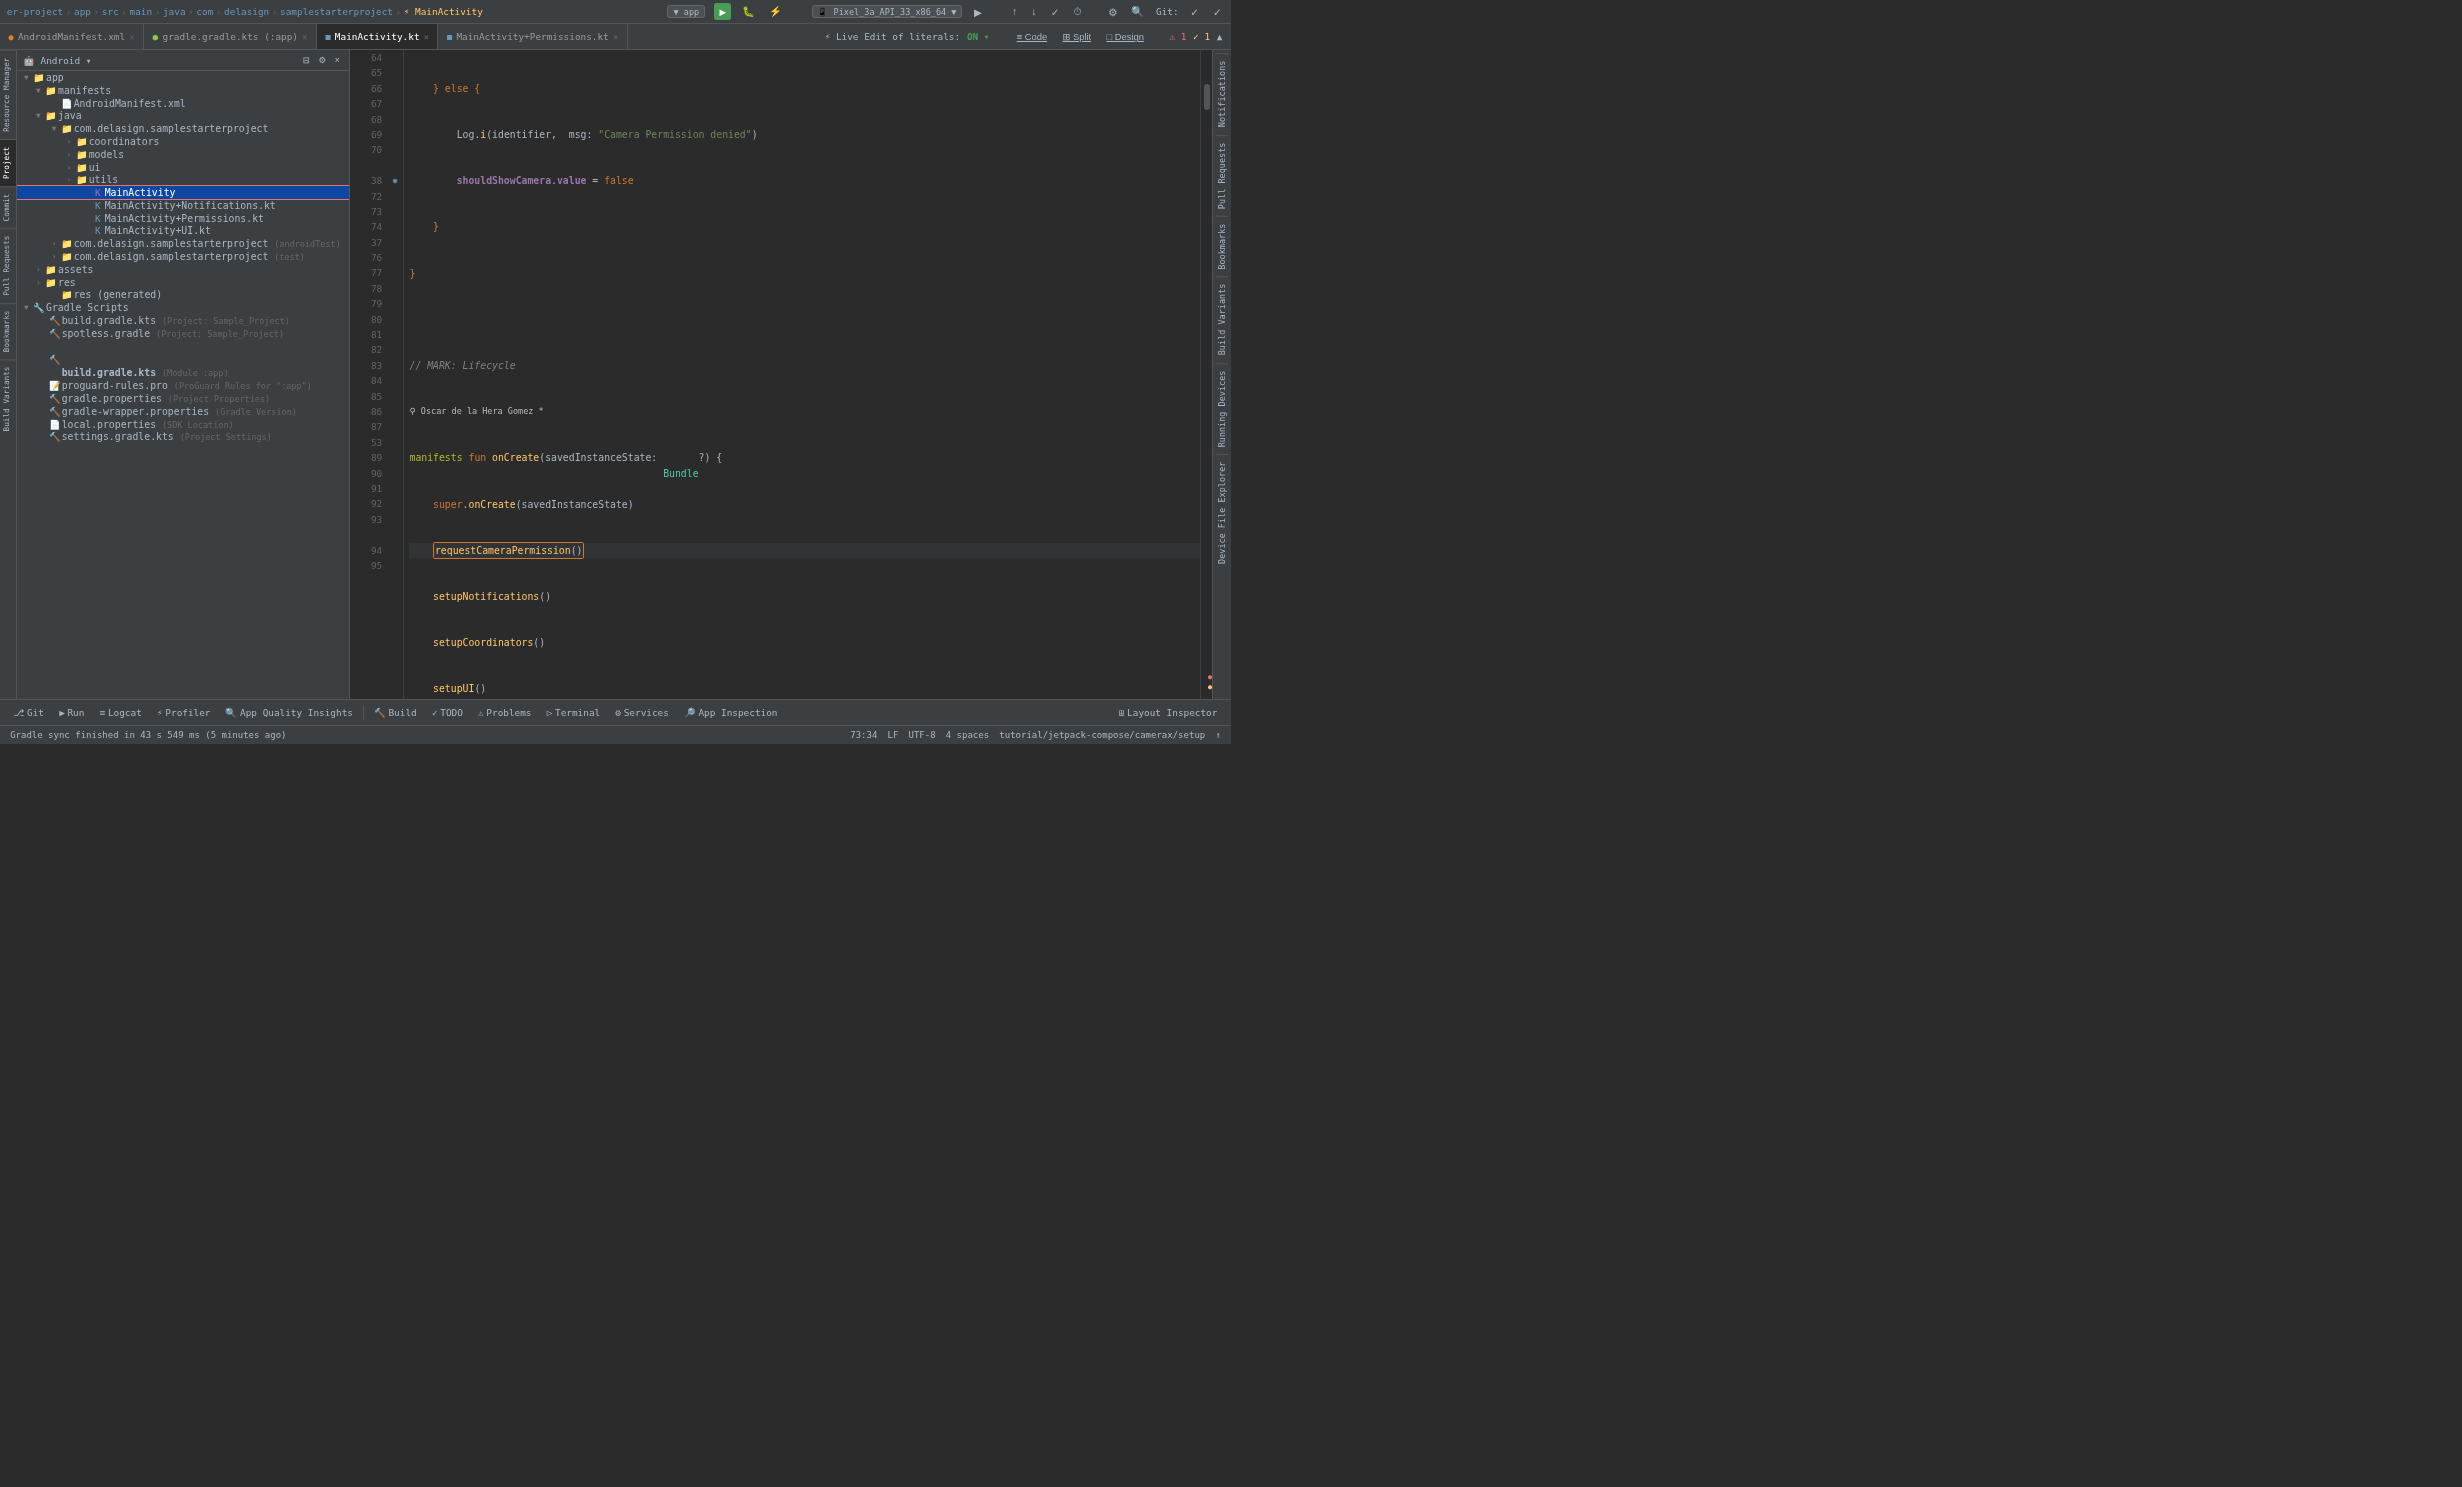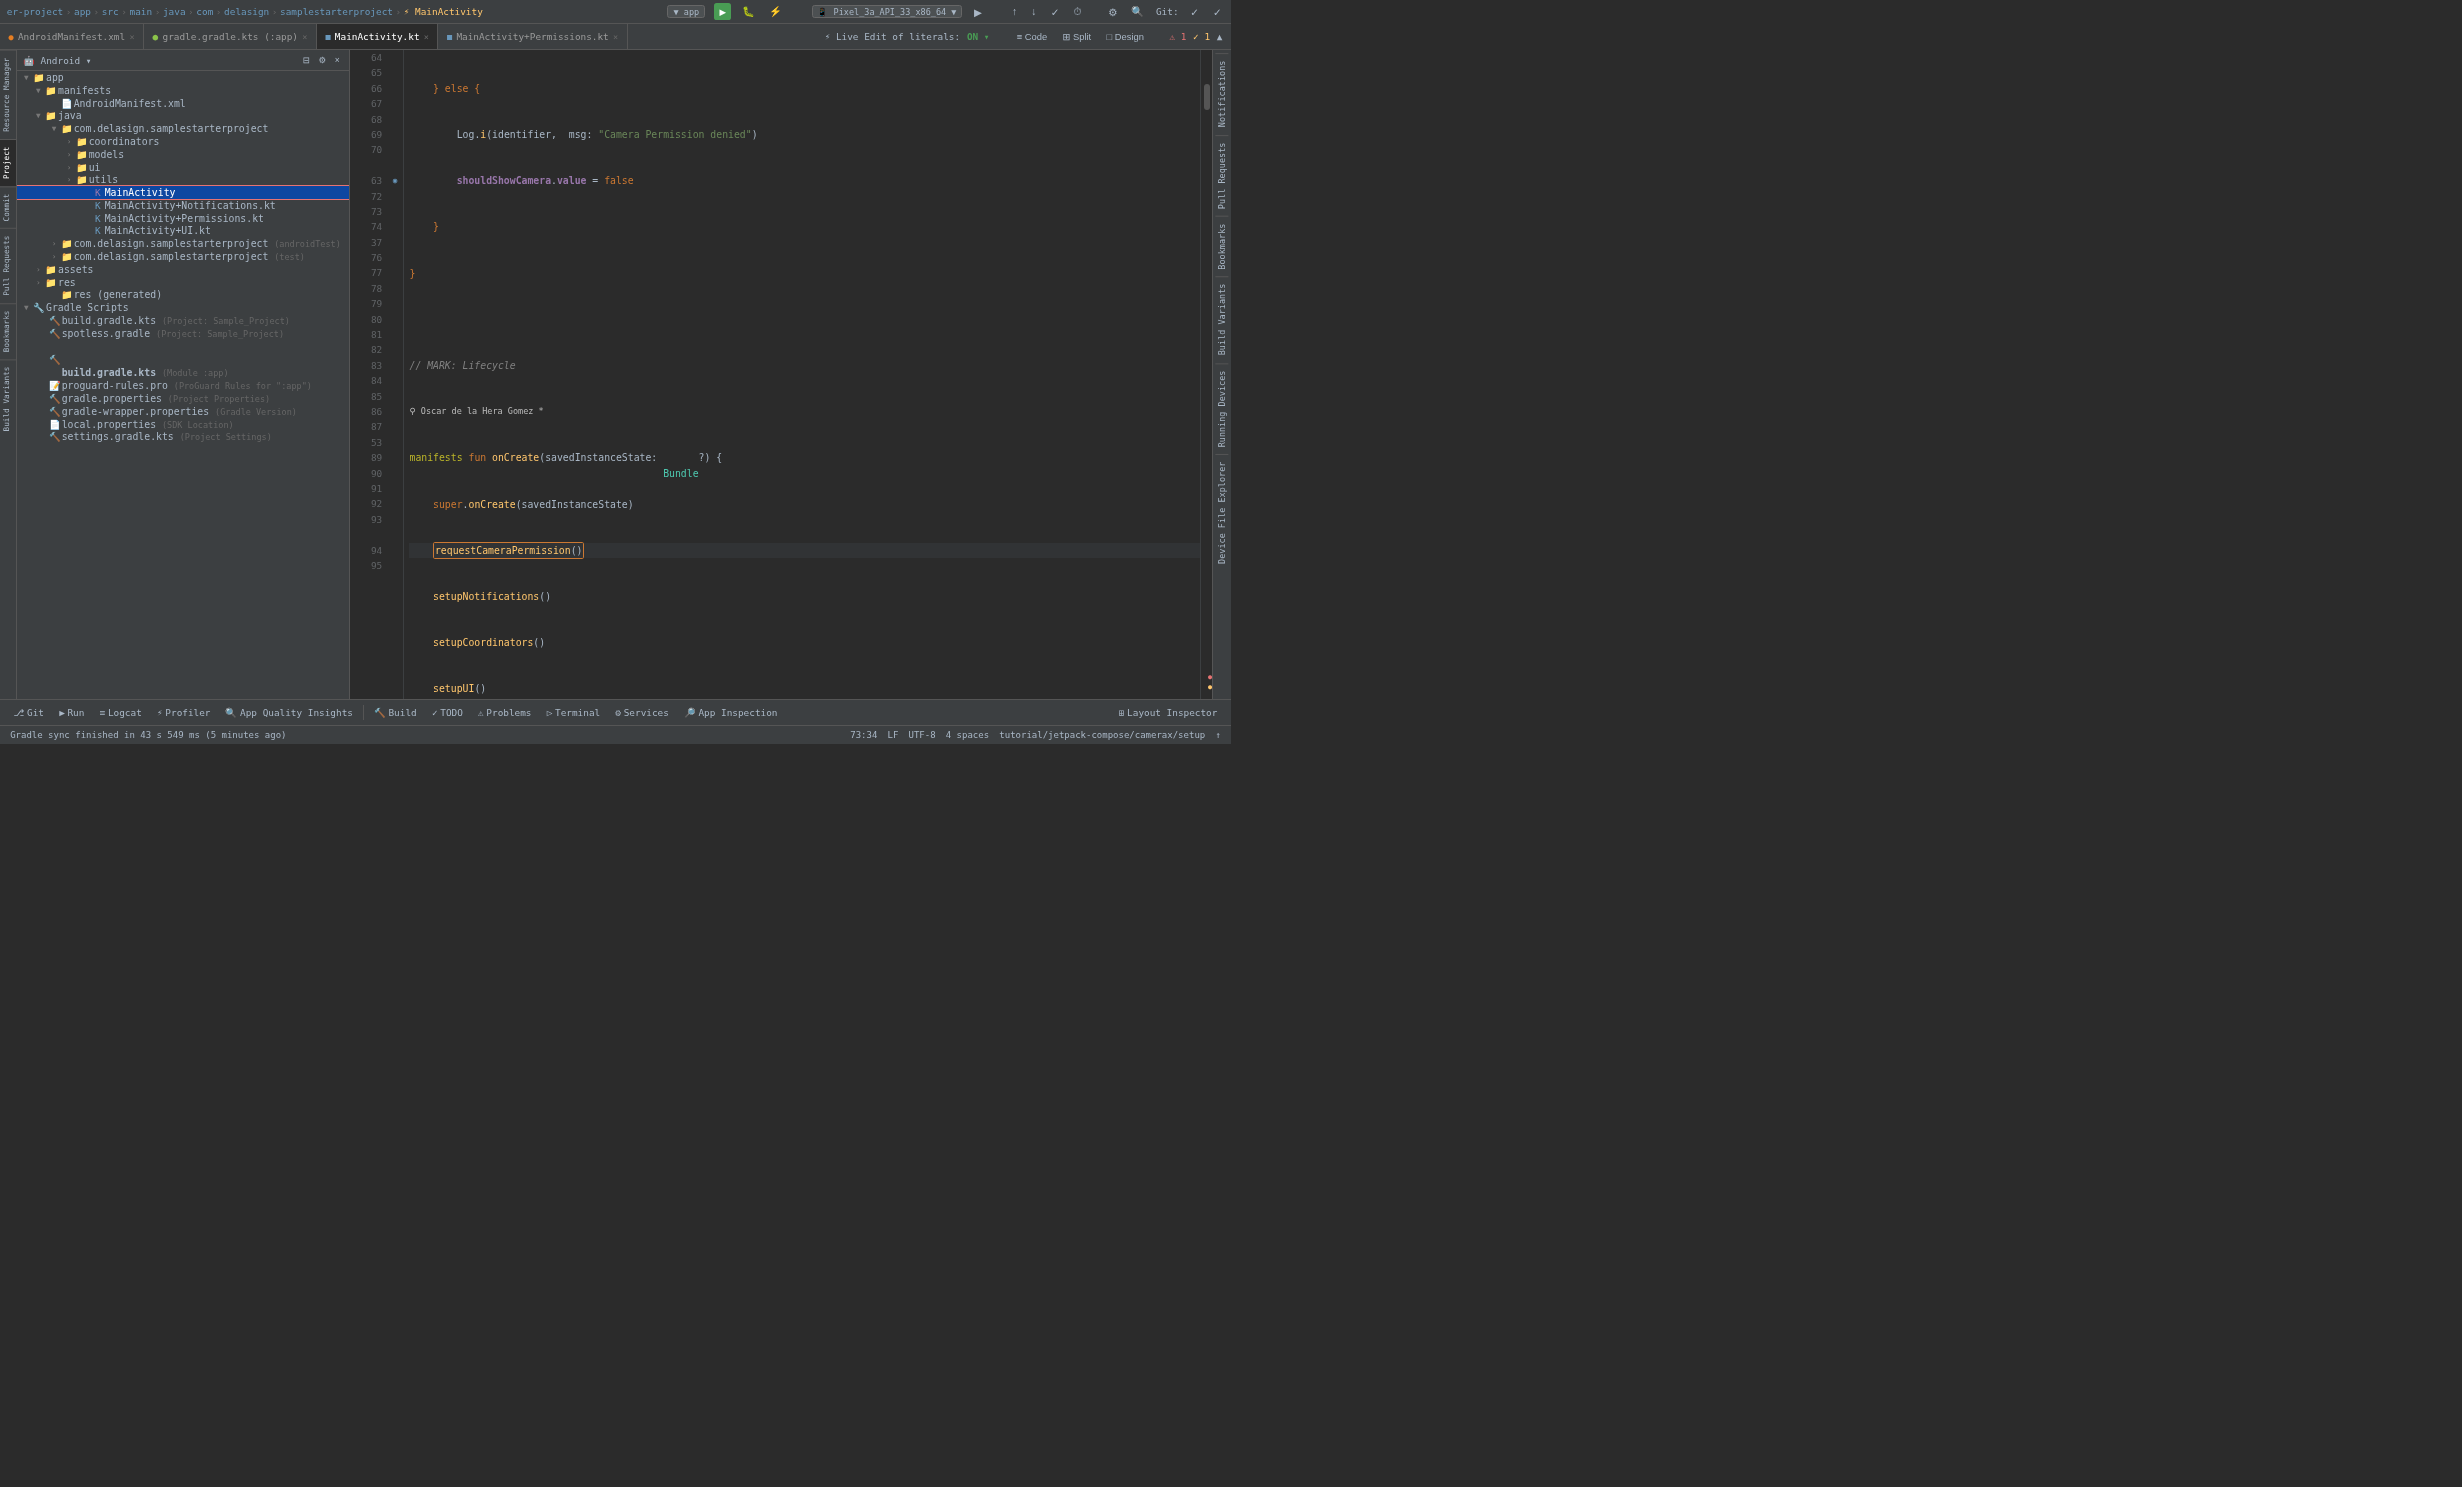--- a/index.html
+++ b/index.html
@@ -376,20 +376,21 @@
     .tree-body::-webkit-scrollbar-thumb {
       background: #555;
       border-radius: 2.6px;
     }
     .err-num { color: #e57373; }
     .warn-num { color: #ffc66d; }
 
     .view-buttons {
       display: flex;
       gap: 1.7px;
+      text-decoration: underline;
     }
     .view-btn {
       padding: 1.7px 6.8px;
       font-size: 9.4px;
       color: #a9b7c6;
       cursor: pointer;
       border: none;
       background: none;
     }
   </style>
@@ -668,21 +669,21 @@
 
       <div class="line-numbers">
         <div>64</div>
         <div>65</div>
         <div>66</div>
         <div>67</div>
         <div>68</div>
         <div>69</div>
         <div>70</div>
         <div></div>
-        <div>63</div>
+        <div>38</div>
         <div>72</div>
         <div>73</div>
         <div>74</div>
         <div>37</div>
         <div>76</div>
         <div>77</div>
         <div>78</div>
         <div>79</div>
         <div>80</div>
         <div>81</div>

